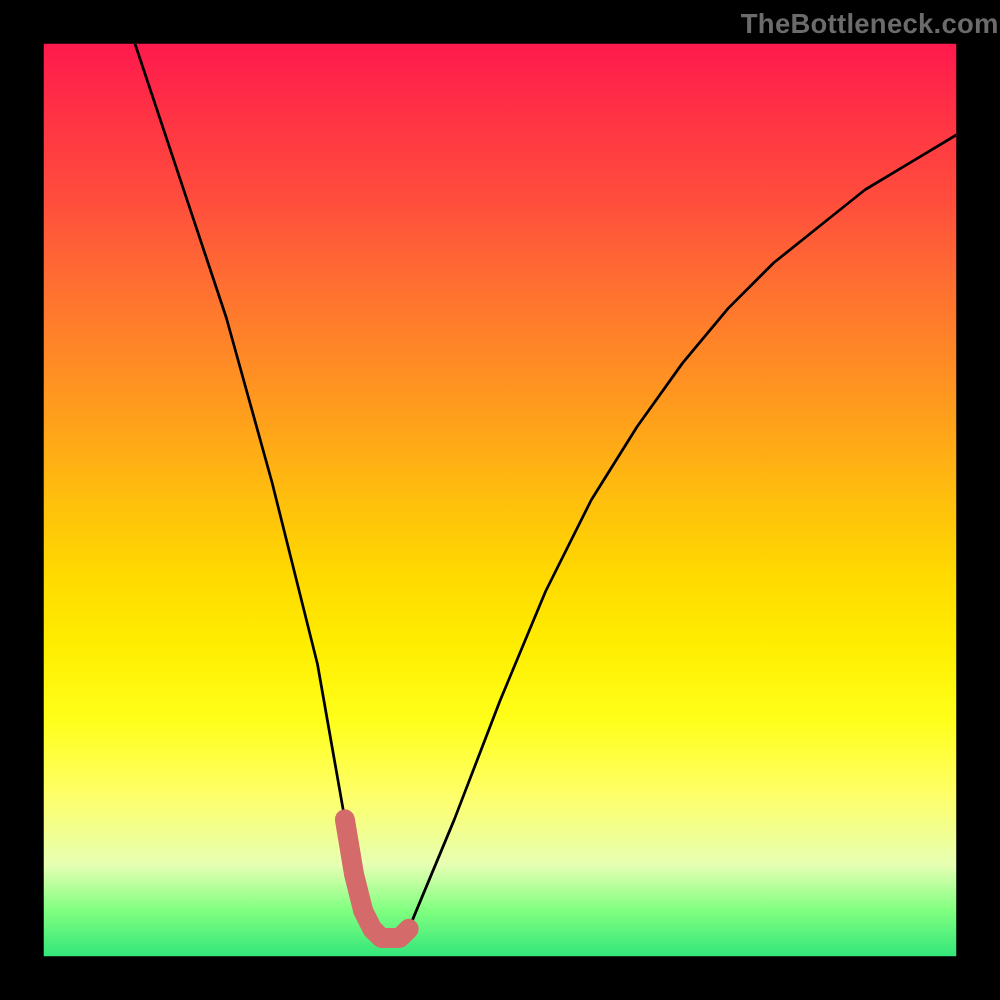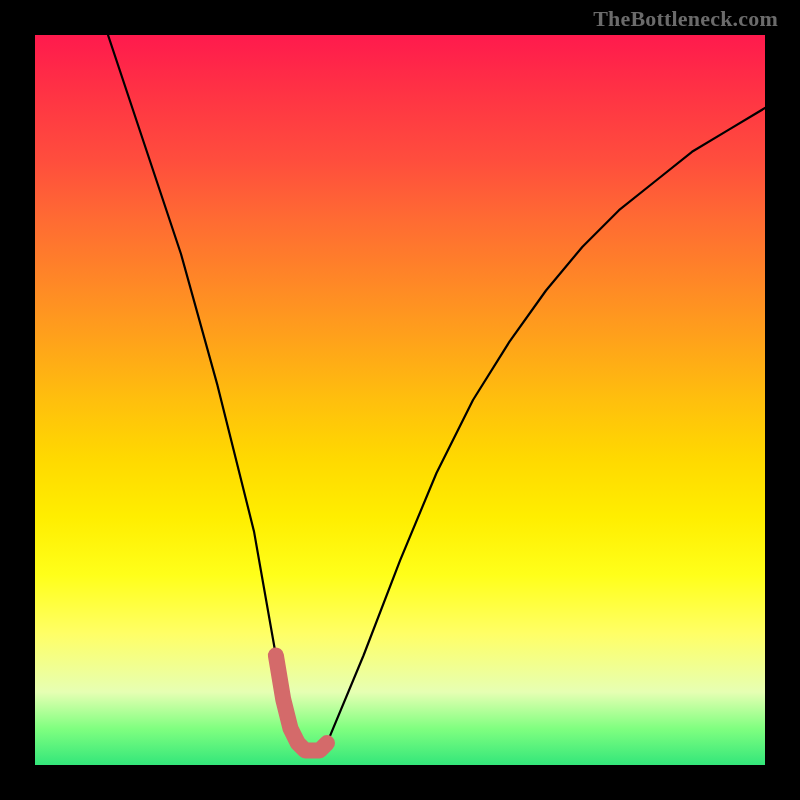--- a/index.html
+++ b/index.html
@@ -29,22 +29,22 @@
       #ffff1a 74%,
       #ffff66 82%,
       #e6ffb3 90%,
       #80ff80 95%,
       #33e67a 100%
     );
   }
   .watermark {
     position: absolute;
     top: 6px;
-    right: 22px;
-    font-family: Liberation Serif, serif;
+    right: 1px;
+    font-family: Liberation Sans, sans-serif;
     font-size: 22px;
     font-weight: 600;
     color: #6b6b6b;
     letter-spacing: 0.2px;
   }
   svg.curve {
     position: absolute;
     left: 0; top: 0;
     width: 730px; height: 730px;
   }

